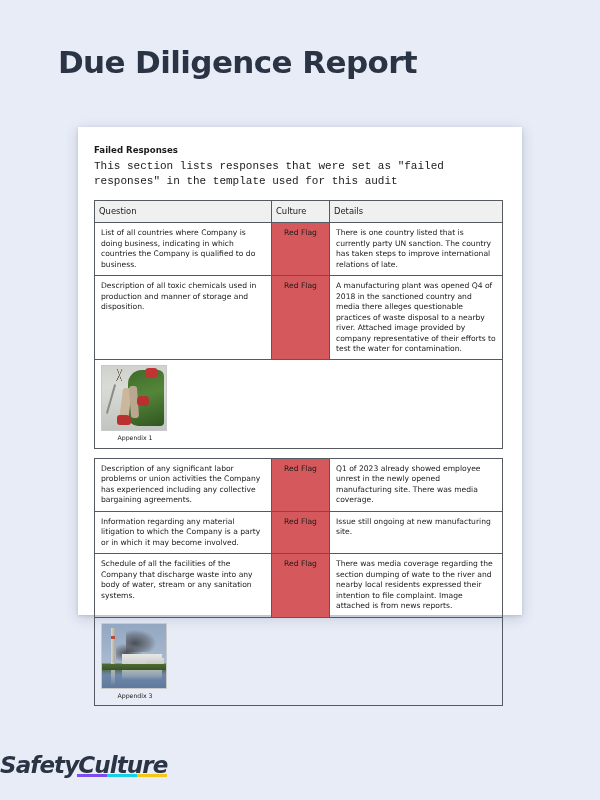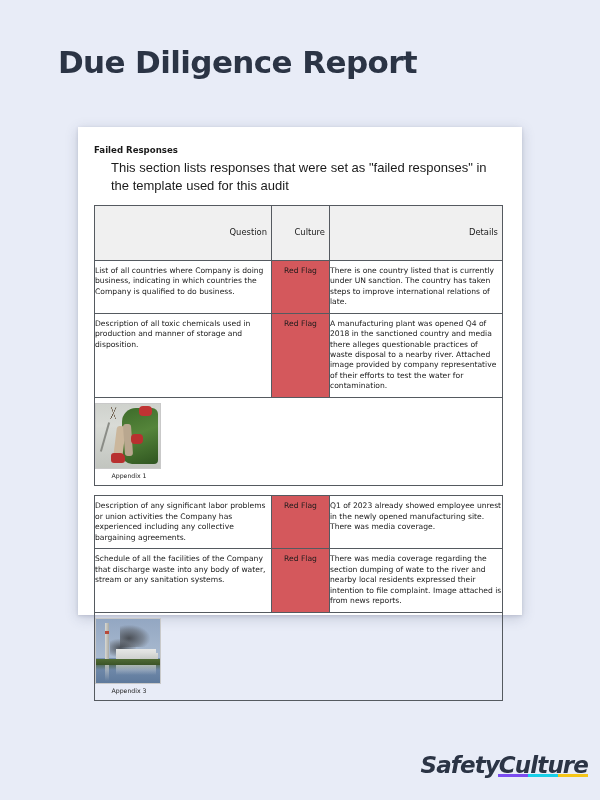--- a/index.html
+++ b/index.html
@@ -43,50 +43,50 @@
   }
 
   .section-heading {
     font-size: 8.6px;
     font-weight: bold;
     color: #1a1a1a;
     margin: 0 0 4px 0;
     font-family: "DejaVu Sans", sans-serif;
   }
   .section-desc {
-    font-size: 13px;
+    font-size: 11px;
     color: #1a1a1a;
     line-height: 1.35;
-    margin: 0 0 11px 17px;
+    margin: 0 0 11px 0;
     max-width: 400px;
-    font-family: Liberation Sans, sans-serif;
+    font-family: Liberation Mono, monospace;
   }
 
   
   table.resp-table {
     border-collapse: collapse;
     width: 408px;
     table-layout: fixed;
     font-family: "DejaVu Sans", sans-serif;
   }
   table.resp-table td, table.resp-table th {
     border: 1px solid #555a60;
     vertical-align: top;
-    padding: 5px 0;
+    padding: 5px 6px;
     font-size: 7.6px;
     line-height: 1.38;
     color: #1a1a1a;
     font-weight: normal;
   }
   table.resp-table th {
     background: #f0f0f0;
-    text-align: right;
+    text-align: left;
     vertical-align: middle;
     font-size: 8.4px;
-    padding: 21px 4px;
+    padding: 5px 4px;
     color: #1a1a1a;
   }
   .col-q { width: 177px; }
   .col-r { width: 58px; }
   .col-d { width: 173px; }
 
   td.resp-cell {
     background: #d4585c;
     text-align: center;
     vertical-align: middle;
@@ -214,21 +214,21 @@
     position: absolute; left: 0; top: 46px; width: 100%; height: 5px;
     background: linear-gradient(180deg,rgba(70,95,50,0.6),rgba(90,115,140,0));
   }
 
   
   .footer-logo {
     position: absolute;
     left: 0;
     top: 752px;
     width: 588px;
-    text-align: right;
+    text-align: left;
   }
   .logo-inner {
     display: inline-block;
     position: relative;
   }
   .logo-text {
     font-size: 23px;
     font-weight: bold;
     font-style: italic;
     color: #2b3445;
@@ -265,21 +265,21 @@
       <tr>
         <th>Question</th>
         <th>Culture</th>
         <th>Details</th>
       </tr>
     </thead>
     <tbody>
       <tr>
         <td>List of all countries where Company is doing business, indicating in which countries the Company is qualified to do business.</td>
         <td class="resp-cell" style="background: rgb(212, 88, 92);">Red Flag</td>
-        <td>There is one country listed that is currently under UN sanction. The country has taken steps to improve international relations of late.</td>
+        <td>There is one country listed that is currently party UN sanction. The country has taken steps to improve international relations of late.</td>
       </tr>
       <tr>
         <td>Description of all toxic chemicals used in production and manner of storage and disposition.</td>
         <td class="resp-cell" style="background: rgb(212, 88, 92);">Red Flag</td>
         <td>A manufacturing plant was opened Q4 of 2018 in the sanctioned country and media there alleges questionable practices of waste disposal to a nearby river. Attached image provided by company representative of their efforts to test the water for contamination.</td>
       </tr>
       <tr>
         <td class="appendix-cell" colspan="3">
           <div class="appendix-wrap">
             <div class="thumb thumb-water">
@@ -306,20 +306,25 @@
     <colgroup>
         <col class="col-q">
         <col class="col-r">
         <col class="col-d">
       </colgroup>
     <tbody>
       <tr>
         <td>Description of any significant labor problems or union activities the Company has experienced including any collective bargaining agreements.</td>
         <td class="resp-cell" style="background: rgb(212, 88, 92);">Red Flag</td>
         <td>Q1 of 2023 already showed employee unrest in the newly opened manufacturing site. There was media coverage.</td>
+      </tr>
+      <tr>
+        <td>Information regarding any material litigation to which the Company is a party or in which it may become involved.</td>
+        <td class="resp-cell" style="background: rgb(212, 88, 92);">Red Flag</td>
+        <td>Issue still ongoing at new manufacturing site.</td>
       </tr>
       <tr>
         <td>Schedule of all the facilities of the Company that discharge waste into any body of water, stream or any sanitation systems.</td>
         <td class="resp-cell" style="background: rgb(212, 88, 92);">Red Flag</td>
         <td>There was media coverage regarding the section dumping of wate to the river and nearby local residents expressed their intention to file complaint. Image attached is from news reports.</td>
       </tr>
       <tr>
         <td class="appendix-cell" colspan="3">
           <div class="appendix-wrap">
             <div class="thumb thumb-plant">

